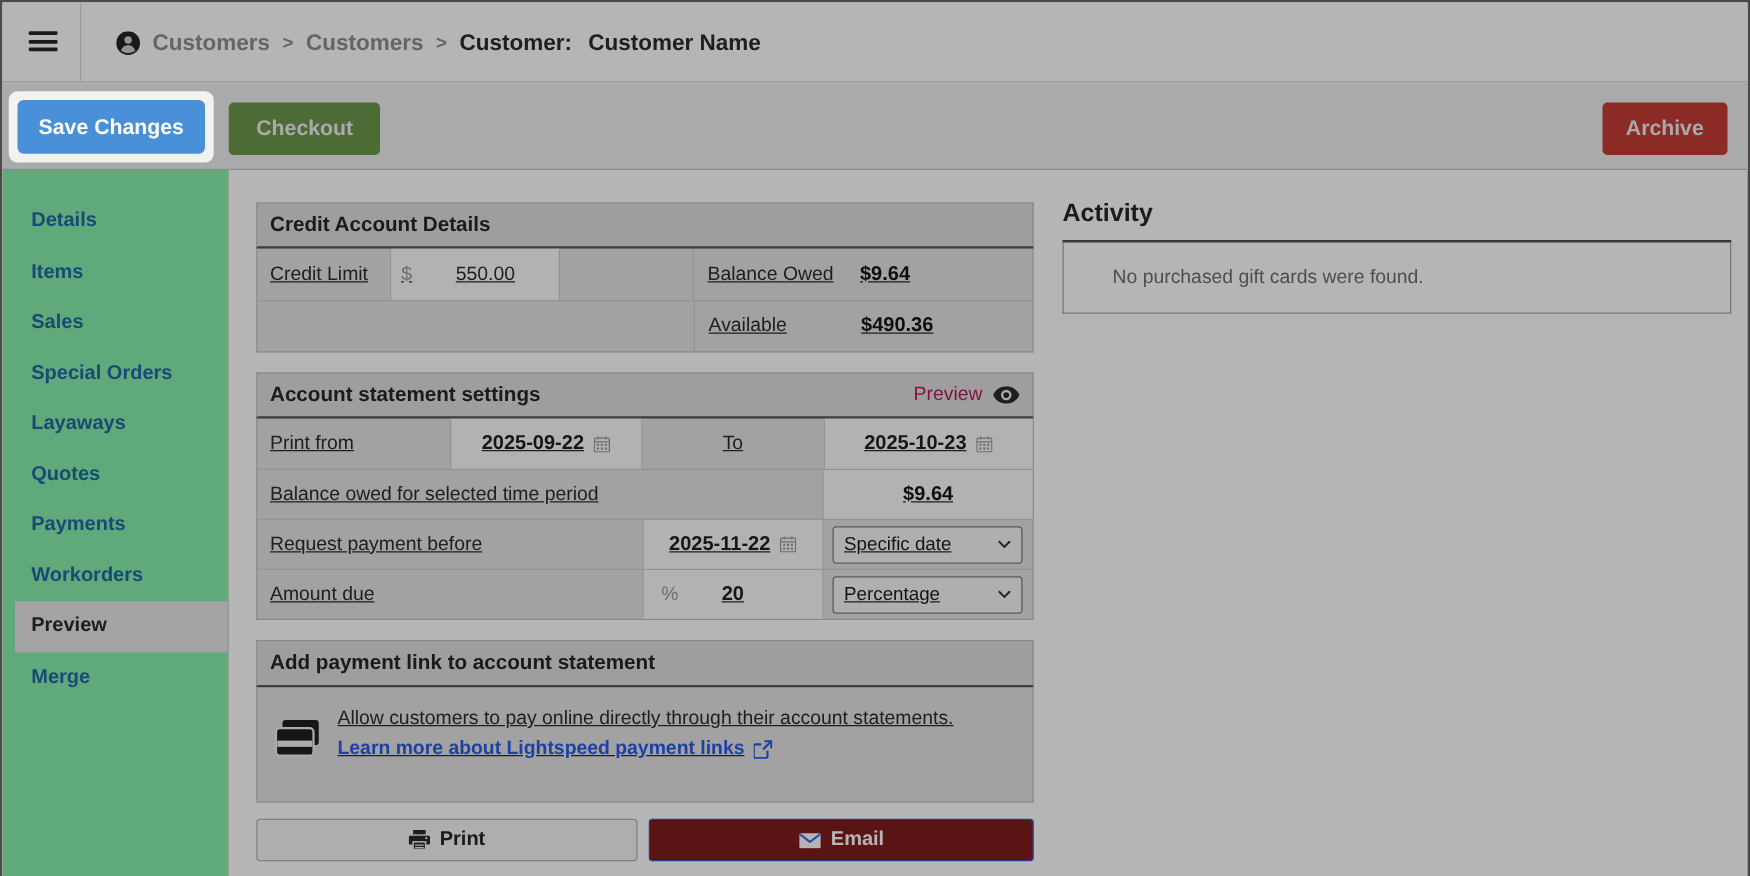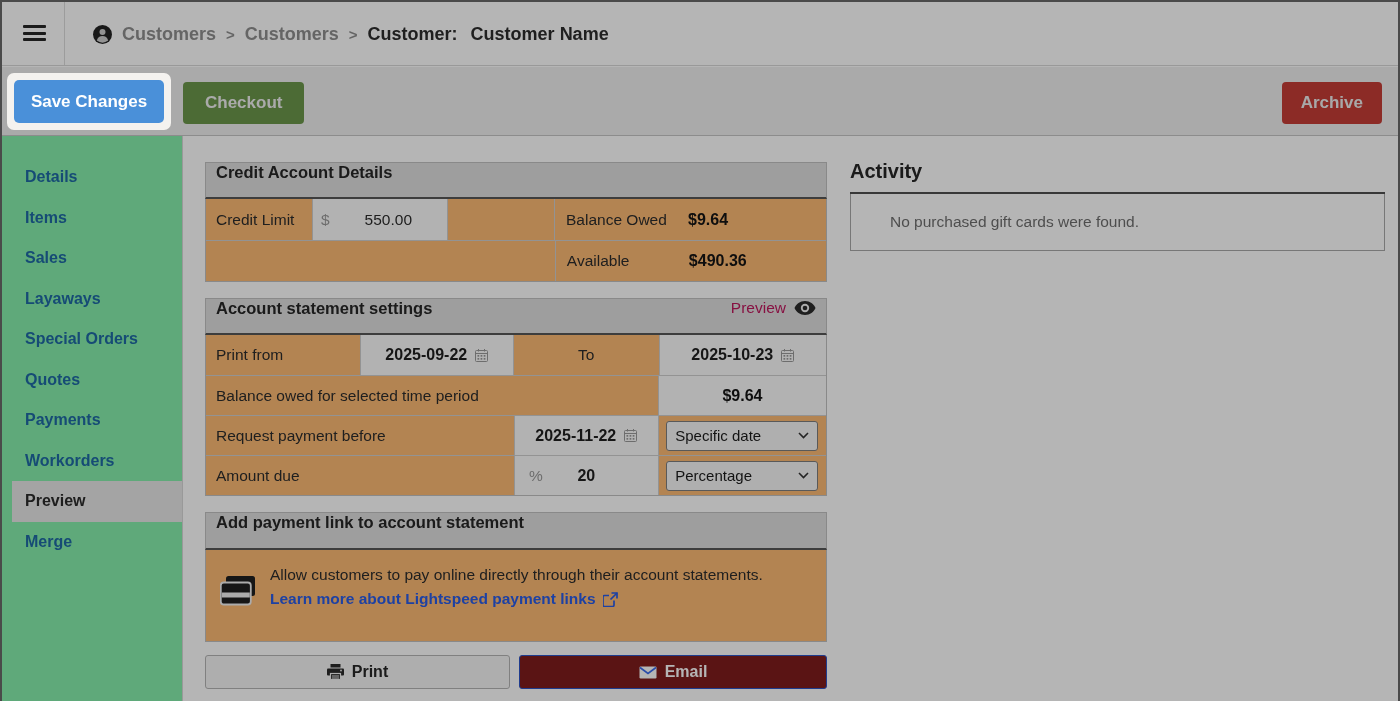--- a/index.html
+++ b/index.html
@@ -30,22 +30,22 @@
   .save-highlight{position:absolute;left:5px;top:71px;z-index:60;background:#f4f2ef;border-radius:7px;padding:7px;}
   .save-btn{width:150px;height:43px;background:#4a90d9;border-radius:5px;color:#ffffff;font-size:17px;font-weight:700;display:flex;align-items:center;justify-content:center;}
   
   .sidebar{position:absolute;top:134px;left:0;bottom:0;width:181px;border-right:1px solid #d8d8d8;padding-top:21px;background:#86efac;}
   .side-item{height:40.5px;display:flex;align-items:center;padding-left:23px;font-size:16px;font-weight:600;color:#1f6aa5;cursor:pointer;}
   .side-item.active{background:#e7e7e7;color:#2b2b2b;margin-left:10px;padding-left:13px;}
   
   .main-col{position:absolute;left:203px;top:134px;width:622px;}
   .panel{margin-top:16px;}
   .panel.first{margin-top:26px;}
-  .panel-header{height:37px;background:#dfdfdf;border:1px solid #c2c2c2;border-bottom:2px solid #565656;display:flex;align-items:flex-start;justify-content:space-between;padding:0 10px;font-size:16.5px;font-weight:700;color:#262626;}
-  .panel-body{border:1px solid #c2c2c2;border-top:none;background:#fdba74;}
+  .panel-header{height:37px;background:#dfdfdf;border:1px solid #c2c2c2;border-bottom:2px solid #565656;display:flex;align-items:center;justify-content:space-between;padding:0 10px;font-size:16.5px;font-weight:700;color:#262626;}
+  .panel-body{border:1px solid #c2c2c2;border-top:none;background:#e5e5e5;text-decoration:underline;}
   .row{display:flex;align-items:stretch;font-size:15.5px;color:#2d2d2d;height:41px;}
   .row2{height:40px;}
   .row + .row{border-top:1px solid #cfcfcf;}
   .cell{display:flex;align-items:center;}
   .pl{padding-left:10px;}
   .brd{border-right:1px solid #cfcfcf;}
   .bld{border-left:1px solid #cfcfcf;}
   .input-cell{background:#fbfbfb;}
   .money{font-weight:700;color:#141414;font-size:16px;}
   .muted{color:#9a9a9a;}
@@ -104,22 +104,22 @@
   </div>
 
   <div class="save-highlight" style="background-color: rgb(244, 242, 239);">
     <div class="save-btn" style="background-color: rgb(74, 144, 217);">Save Changes</div>
   </div>
 
   <div class="sidebar">
     <div class="side-item">Details</div>
     <div class="side-item">Items</div>
     <div class="side-item">Sales</div>
+    <div class="side-item">Special Orders</div>
     <div class="side-item">Layaways</div>
-    <div class="side-item">Special Orders</div>
     <div class="side-item">Quotes</div>
     <div class="side-item">Payments</div>
     <div class="side-item">Workorders</div>
     <div class="side-item active">Preview</div>
     <div class="side-item">Merge</div>
   </div>
 
   <div class="main-col">
 
     <div class="panel first">

